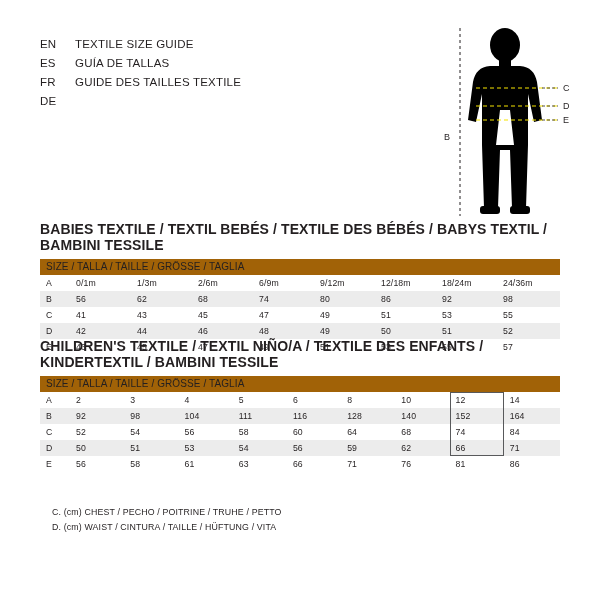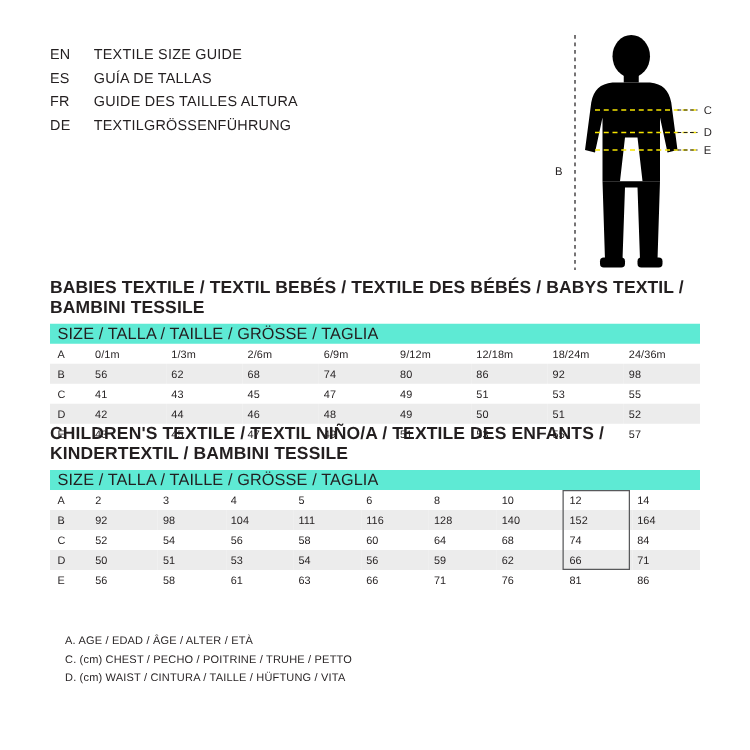--- a/index.html
+++ b/index.html
@@ -79,22 +79,22 @@
     color: #231f20;
   }
   table.size-table td {
     padding: 0;
     height: 16px;
     vertical-align: middle;
     line-height: 16px;
     letter-spacing: 0.1px;
   }
   table.size-table tr.head td {
-    background: #5eead4;
-    font-size: 13px;
+    background: #a16207;
+    font-size: 10px;
   }
   table.size-table tr.shaded td {
     background: #ececec;
   }
   table.size-table td.label {
     width: 32px;
     padding-left: 6px;
   }
   table.size-table tr.head td.label {
     padding-left: 6px;
@@ -133,25 +133,24 @@
     <div class="title-row">
       <span class="title-lang">EN</span>
       <span class="title-text">TEXTILE SIZE GUIDE</span>
     </div>
     <div class="title-row">
       <span class="title-lang">ES</span>
       <span class="title-text">GUÍA DE TALLAS</span>
     </div>
     <div class="title-row">
       <span class="title-lang">FR</span>
-      <span class="title-text">GUIDE DES TAILLES ALTURA</span>
+      <span class="title-text">GUIDE DES TAILLES TEXTILE</span>
     </div>
     <div class="title-row">
       <span class="title-lang">DE</span>
-      <span class="title-text">TEXTILGRÖSSENFÜHRUNG</span>
     </div>
   </div>
 
   <div class="figure">
     <svg width="150" height="200" viewBox="0 0 150 200" xmlns="http://www.w3.org/2000/svg">
 
       <line x1="30" y1="8" x2="30" y2="196" stroke="#231f20" stroke-width="1" stroke-dasharray="3,3"></line>
 
       <g fill="#000000">
 
@@ -343,18 +342,17 @@
             <td class="val">86</td>
           </tr>
         </tbody>
       </table>
 
       <div class="highlight-box" style="left:410px; top:16px; width:54px; height:64px;"></div>
     </div>
   </div>
 
   <div class="legend" style="top:505px;">
-    <div class="legend-line">A. AGE / EDAD / ÂGE / ALTER / ETÀ</div>
     <div class="legend-line">C. (cm) CHEST / PECHO / POITRINE / TRUHE / PETTO</div>
     <div class="legend-line">D. (cm) WAIST / CINTURA / TAILLE / HÜFTUNG / VITA</div>
   </div>
 
 </div>
 
 </body></html>

